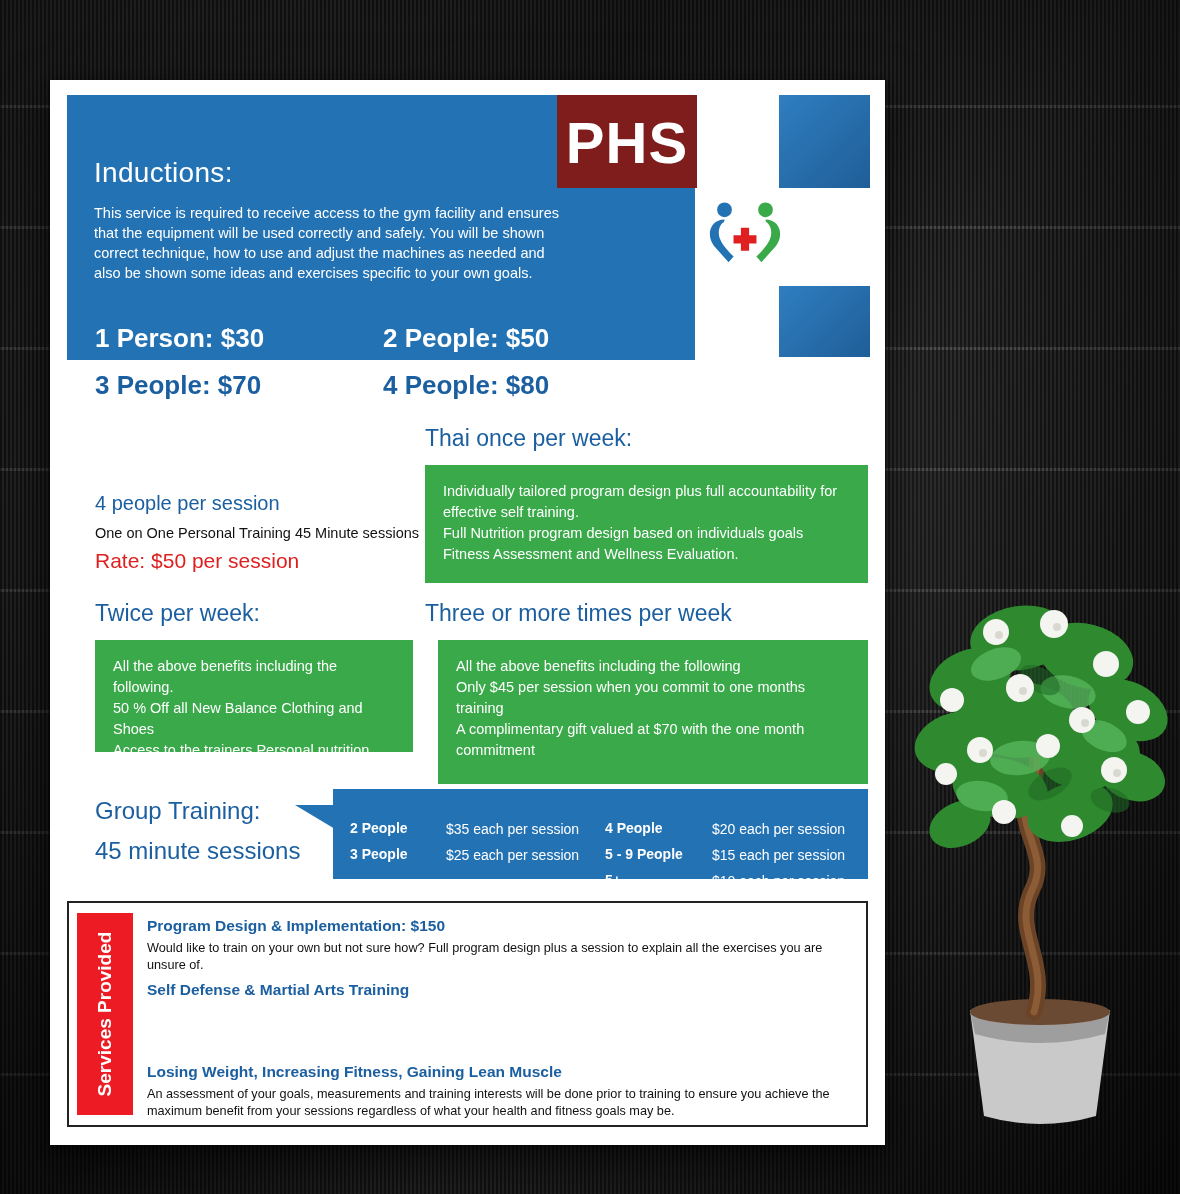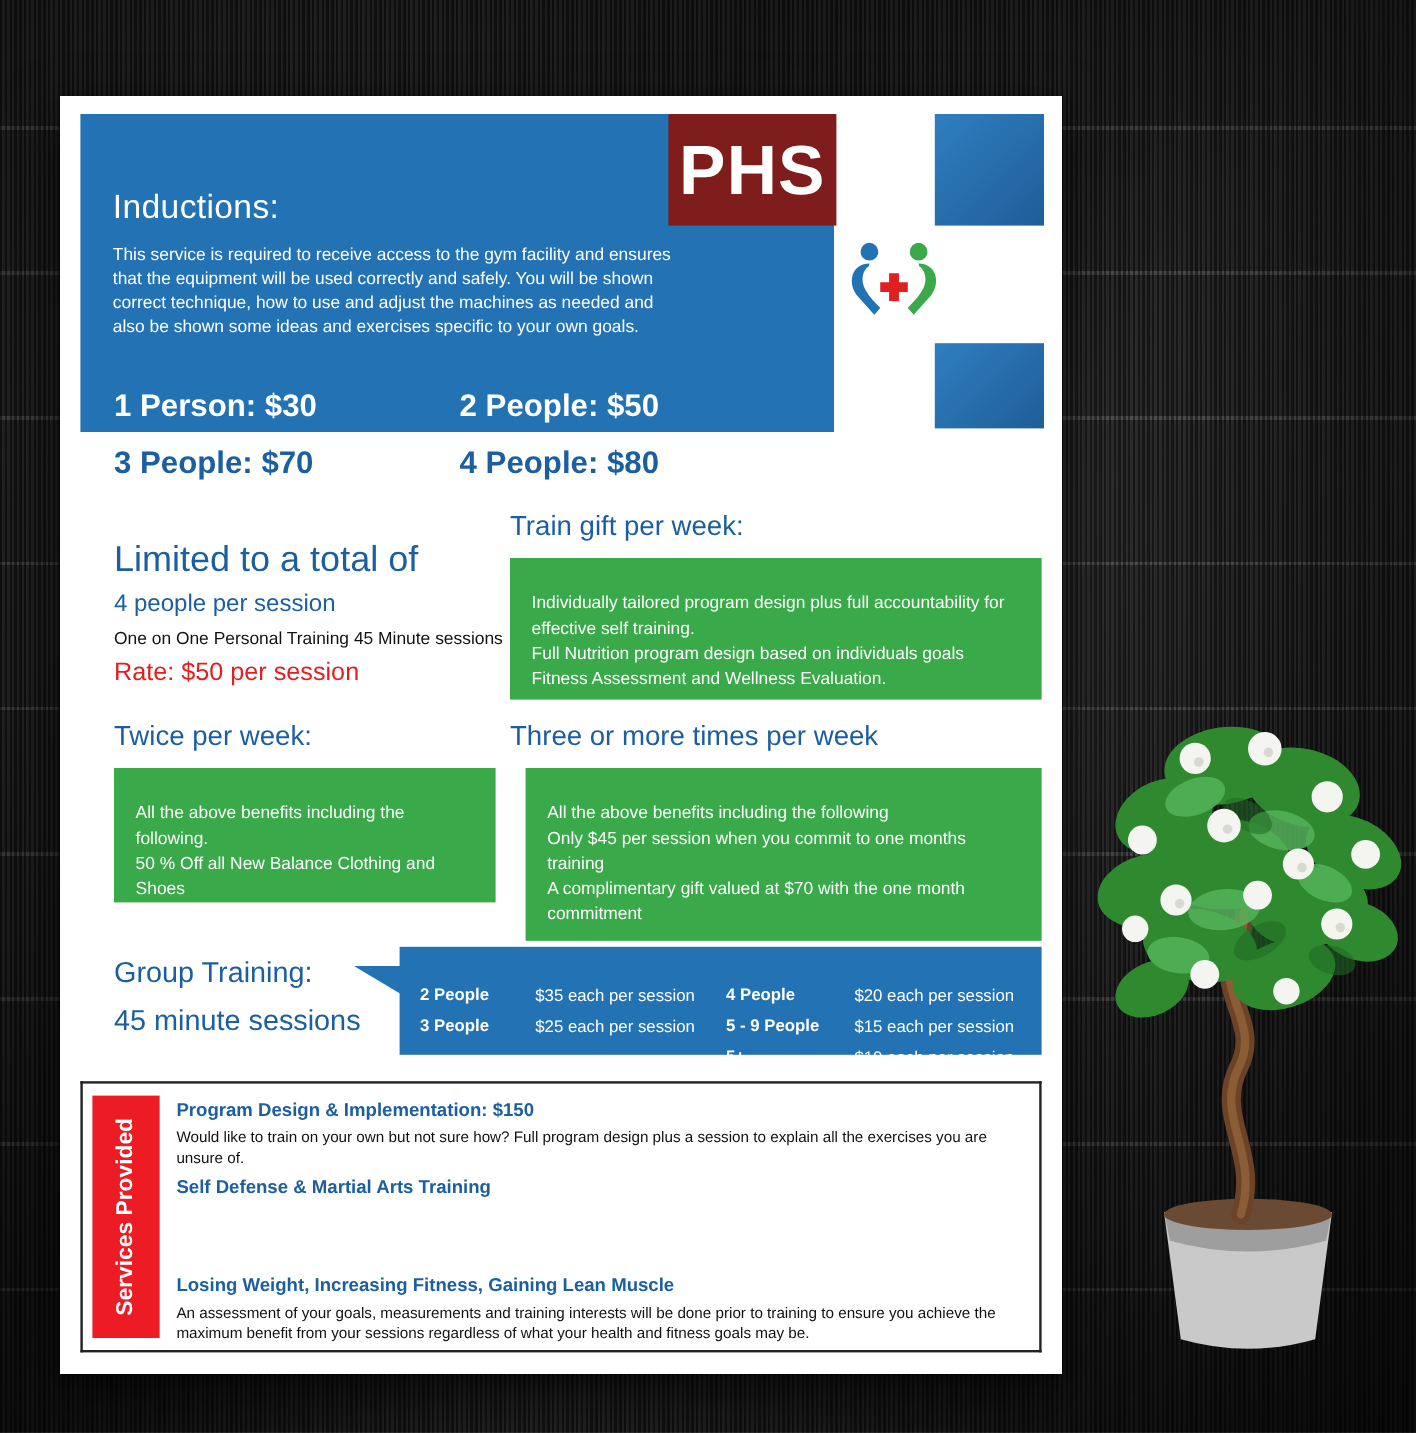--- a/index.html
+++ b/index.html
@@ -75,21 +75,21 @@
   
   .lim1{position:absolute;left:28px;top:355px;color:#1b5fa0;font-size:30px;}
   .lim2{position:absolute;left:28px;top:397px;color:#1b5fa0;font-size:20px;}
   .lim3{position:absolute;left:28px;top:430px;color:#111;font-size:14.5px;}
   .lim4{position:absolute;left:28px;top:454px;color:#e02020;font-size:21px;}
 
   
   .gl-title{position:absolute;color:#1b5fa0;font-size:23px;}
   .green{
     position:absolute;background:#3aa94a;color:#fff;font-size:14.5px;line-height:21px;
-    padding:28px 18px;box-sizing:border-box;
+    padding:16px 18px;box-sizing:border-box;
   }
   .ptr{position:absolute;width:0;height:0;}
 
   .t1{left:358px;top:330px;}
   .g1{left:358px;top:370px;width:443px;height:118px;}
   .t2{left:28px;top:505px;}
   .g2{left:28px;top:545px;width:318px;height:112px;}
   .t3{left:358px;top:505px;}
   .g3{left:371px;top:545px;width:430px;height:144px;}
 
@@ -148,26 +148,25 @@
       </div>
 
       <div class="ind-title">Inductions:</div>
       <div class="ind-body">This service is required to receive access to the gym facility and ensures that the equipment will be used correctly and safely. You will be shown correct technique, how to use and adjust the machines as needed and also be shown some ideas and exercises specific to your own goals.</div>
 
       <div class="price white p1">1 Person: $30</div>
       <div class="price white p2">2 People: $50</div>
       <div class="price p3">3 People: $70</div>
       <div class="price p4">4 People: $80</div>
 
-      <div class="lim1">Limited to a total of</div>
       <div class="lim2">4 people per session</div>
       <div class="lim3">One on One Personal Training 45 Minute sessions</div>
       <div class="lim4">Rate: $50 per session</div>
 
-      <div class="gl-title t1">Train gift per week:</div>
+      <div class="gl-title t1">Thai once per week:</div>
       <div class="ptr" style="left:640px;top:412px;border-left:40px solid #3aa94a;border-bottom:24px solid transparent;"></div>
       <div class="green g1" style="white-space:pre-line">Individually tailored program design plus full accountability for effective self training.
 Full Nutrition program design based on individuals goals
 Fitness Assessment and Wellness Evaluation.</div>
 
       <div class="gl-title t2">Twice per week:</div>
       <div class="ptr" style="left:268px;top:587px;border-right:42px solid #3aa94a;border-top:25px solid transparent;"></div>
       <div class="green g2" style="white-space:pre-line">All the above benefits including the following.
 50 % Off all New Balance Clothing and Shoes
 Access to the trainers Personal nutrition plan where he lost 10 kilos and went from 12% to 8% body fat in 12 weeks.</div>

